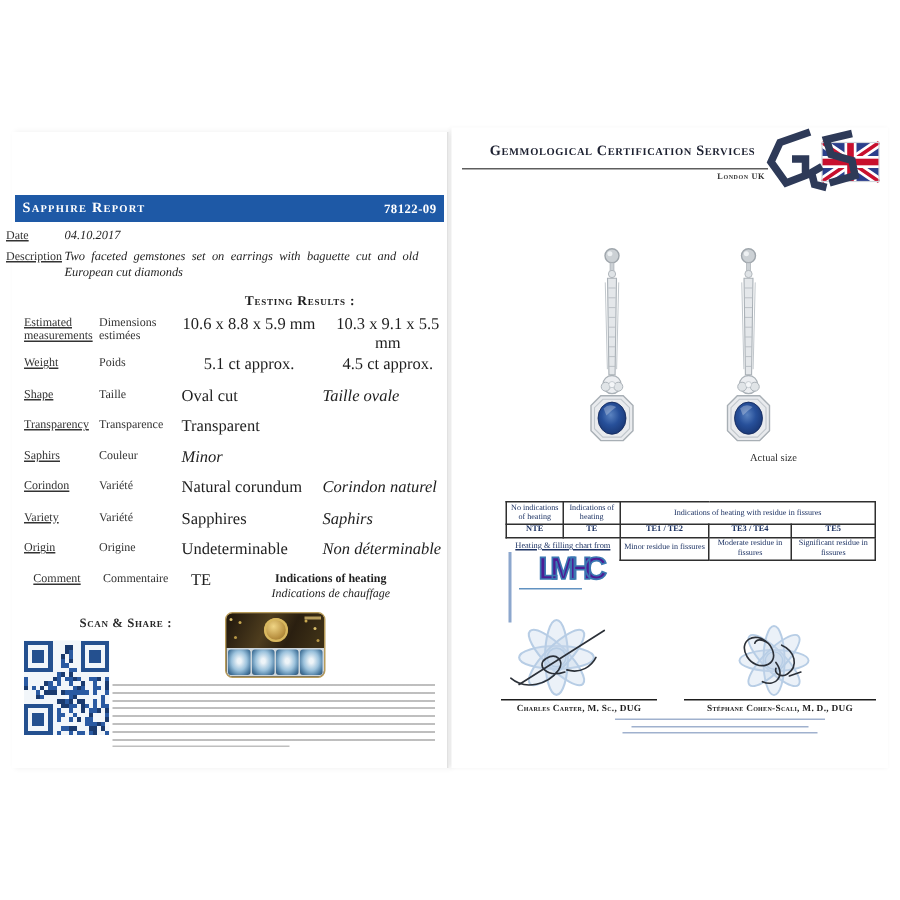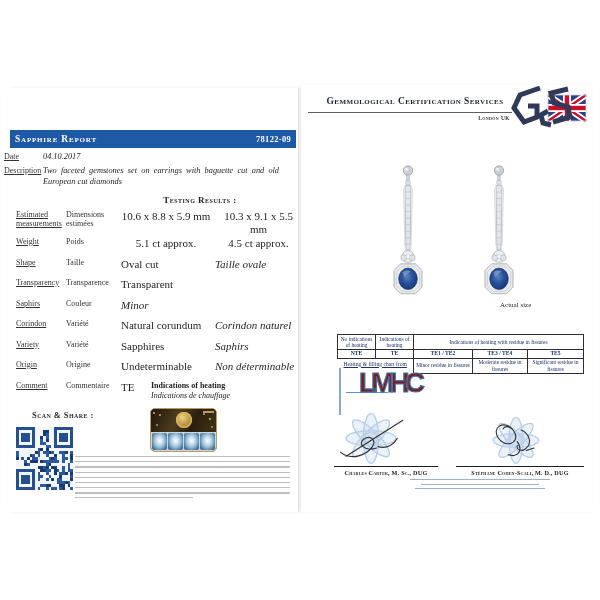--- a/index.html
+++ b/index.html
@@ -27,32 +27,32 @@
   .kv-desc{top:166px;}
   .kv-desc .val{text-align:justify;line-height:1.3;padding-right:1px;}
 
   .testing-title{left:110px;top:195px;width:180px;text-align:center;font-variant:small-caps;font-weight:bold;font-size:9px;letter-spacing:.5px;color:#1e1e1e;}
 
   .results{left:16px;top:210px;width:274px;font-size:8px;}
   .res-row{display:grid;grid-template-columns:46px 51px 90px 87px;column-gap:4px;}
   .res-row.comment-row{grid-template-columns:46px 51px 26px auto;}
   .rh-a{height:27px;}
   .rh-b{height:20.5px;}
-  .rh-c{height:27px;}
+  .rh-c{height:27px;text-align:center;}
   .lb-en{text-decoration:underline;text-underline-offset:1px;color:#333;line-height:1.15;padding-right:2px;}
   .lb-fr{color:#333;line-height:1.15;padding-right:2px;}
   .v1,.v2{font-size:11px;color:#1e1e1e;line-height:1.15;}
   .ctr{text-align:center;}
   .bold{font-weight:normal;}
   .ital{font-style:italic;}
   .cmt-stack{line-height:1.3;}
   .cmt-stack .l1{font-weight:bold;}
   .cmt-stack .l2{font-style:italic;}
 
-  .scan-share{left:4px;top:410px;font-variant:small-caps;font-weight:bold;font-size:8.5px;letter-spacing:.4px;color:#2a2a2a;padding-left:28px;}
+  .scan-share{left:25px;top:410px;font-variant:small-caps;font-weight:bold;font-size:8.5px;letter-spacing:.4px;color:#2a2a2a;padding-left:28px;}
   .qr-wrap{left:16px;top:427px;width:57px;height:63px;background:#f2f6fa;}
   .qr-wrap svg{display:block;width:100%;height:100%;}
 
   
   .hologram{left:150px;top:408px;width:67px;height:44px;border-radius:5px;overflow:hidden;border:1px solid #b89c5a;box-sizing:border-box;background:#241a10;}
   .holo-top{position:relative;height:23px;background:linear-gradient(115deg,#241a0e 5%,#4e3d1e 40%,#2a1f10 65%,#3c2f16 90%);}
   .holo-seal{position:absolute;left:50%;top:2.5px;transform:translateX(-50%);width:16px;height:16px;border-radius:50%;background:radial-gradient(circle at 40% 35%,#f0d585,#b89040 55%,#7a5c20);box-shadow:inset 0 0 0 1.5px #d8b860;}
   .holo-sparkle{position:absolute;width:2px;height:2px;border-radius:50%;background:#dcc06a;box-shadow:6px 2px 0 #c8a850,50px 1px 0 #c8a850,56px 6px 0 #dcc06a,3px 12px 0 #b89846,58px 14px 0 #b89846,30px 1px 0 #9a7c34;}
   .holo-code{position:absolute;right:2px;top:2px;width:11px;height:2px;background:#d8bc70;opacity:.8;}
   .holo-gems{height:19px;display:flex;gap:1px;background:#cdd6dc;padding:1px;box-sizing:border-box;}
@@ -72,21 +72,21 @@
   .earring-left{left:380px;top:164px;}
   .earring-right{left:471px;top:164px;}
   .actual-size{left:500px;top:301px;width:50px;font-size:7px;color:#2a2a2a;}
 
   .heat-table{left:337px;top:334px;width:246px;border-collapse:collapse;table-layout:fixed;font-size:5.4px;color:#1c3263;line-height:1.2;}
   .heat-table td{border:0.7px solid #2f2f2f;text-align:center;padding:0.5px 1px;vertical-align:middle;}
   .heat-table tr.codes td{font-weight:bold;font-size:5.6px;}
   .heat-table td.note-cell{border:none;vertical-align:top;padding-top:2px;}
   .chart-note{text-decoration:underline;text-underline-offset:1px;font-size:5.6px;color:#1c3263;}
 
-  .lmhc{left:345px;top:369px;width:50px;font-family:"Liberation Sans","DejaVu Sans",sans-serif;font-weight:bold;font-size:28px;line-height:1;letter-spacing:-5px;color:#7f1d1d;padding-left:14px;-webkit-text-stroke:1.1px #3a77b2;}
+  .lmhc{left:345px;top:369px;width:50px;font-family:"Liberation Sans","DejaVu Sans",sans-serif;font-weight:bold;font-size:21px;line-height:1;letter-spacing:-5px;color:#4c1d95;padding-left:14px;-webkit-text-stroke:1.1px #3a77b2;}
   .lmhc-rule{left:346px;top:392px;width:42px;height:0.8px;background:#3a77b2;opacity:.8;}
   .artifact-line{left:339px;top:368px;width:1.6px;height:47px;background:#5b82b8;opacity:.7;}
 
   .sig-art{position:absolute;}
   .sig-art-left{left:336px;top:412px;width:70px;height:54px;}
   .sig-art-right{left:484px;top:416px;width:64px;height:50px;}
   .sig-line{height:1.2px;background:#1d1d1d;}
   .sig-line-left{left:334px;top:466px;width:104px;}
   .sig-line-right{left:456px;top:466px;width:128px;}
   .sig-name{font-variant:small-caps;font-weight:bold;font-size:6.2px;letter-spacing:.2px;text-align:center;color:#1d1d1d;}

